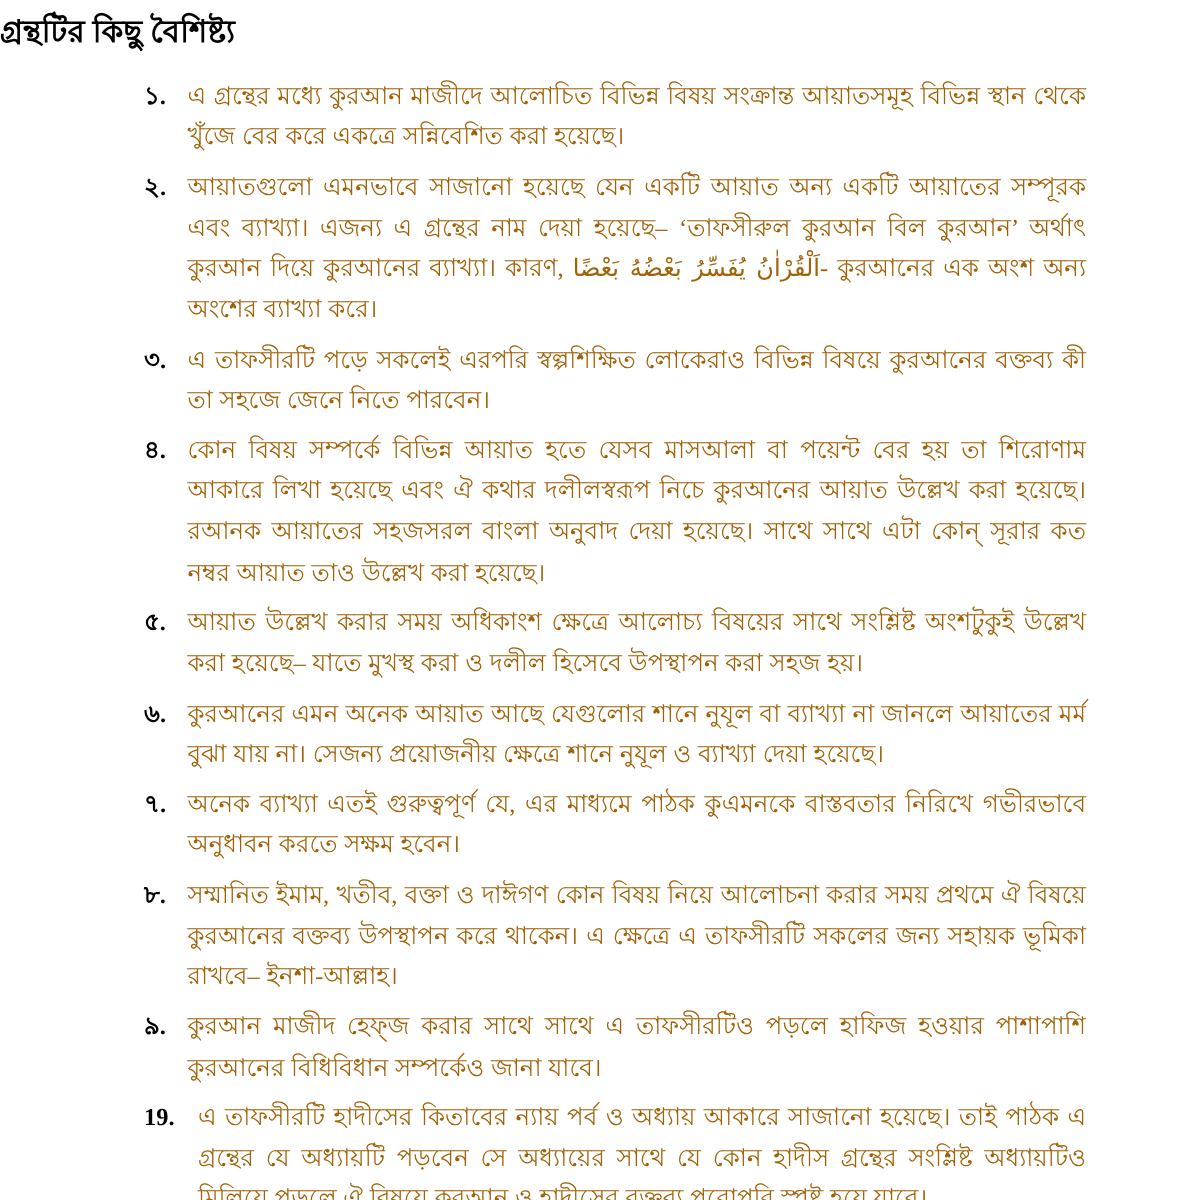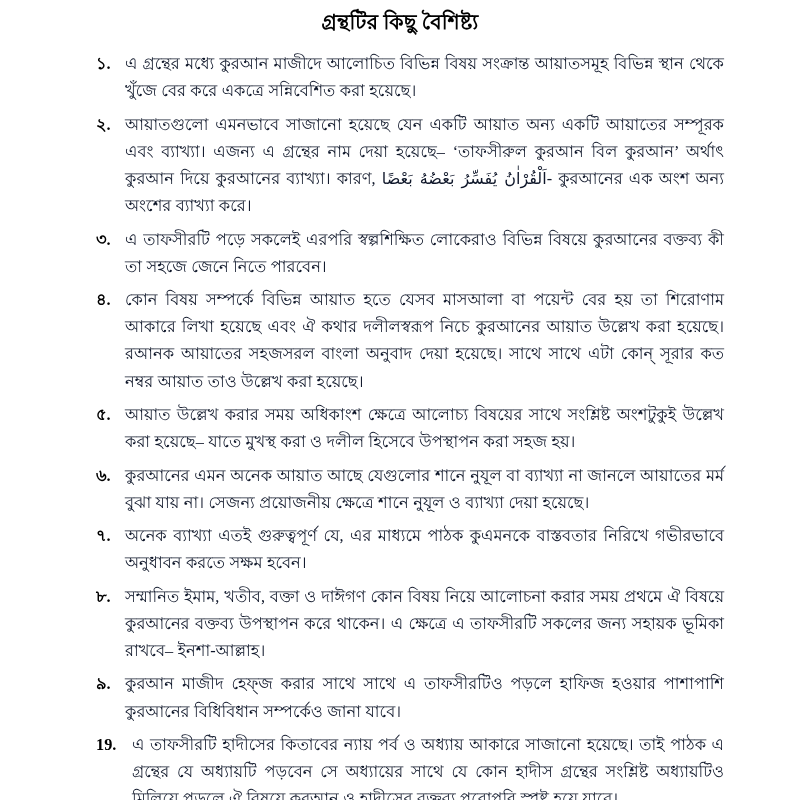--- a/index.html
+++ b/index.html
@@ -12,21 +12,21 @@
     position: relative;
     width: 800px;
     height: 800px;
     background: #ffffff;
     overflow: hidden;
     font-family: "Liberation Serif", "DejaVu Serif", serif;
     color: #0a0a0a;
     box-sizing: border-box;
   }
   .page-title {
-    text-align: center;
+    text-align: left;
     font-size: 20.5px;
     font-weight: bold;
     letter-spacing: 0.2px;
     margin: 0;
     padding: 9px 0 0 0;
     line-height: 1.35;
     color: #000000;
   }
   .feature-list {
     list-style: none;
@@ -56,21 +56,21 @@
   }
   .item-number.wide {
     min-width: 34px;
   }
   .item-text {
     flex: 1 1 auto;
     font-size: 16.3px;
     line-height: 1.66;
     text-align: justify;
     text-justify: inter-word;
-    color: #0f172a;
+    color: #a16207;
     hyphens: none;
     word-spacing: 0.4px;
   }
   .item-text:last-child {
     text-align-last: left;
   }
   .arabic {
     font-family: "DejaVu Sans", "Liberation Sans", sans-serif;
     direction: rtl;
     unicode-bidi: isolate;

